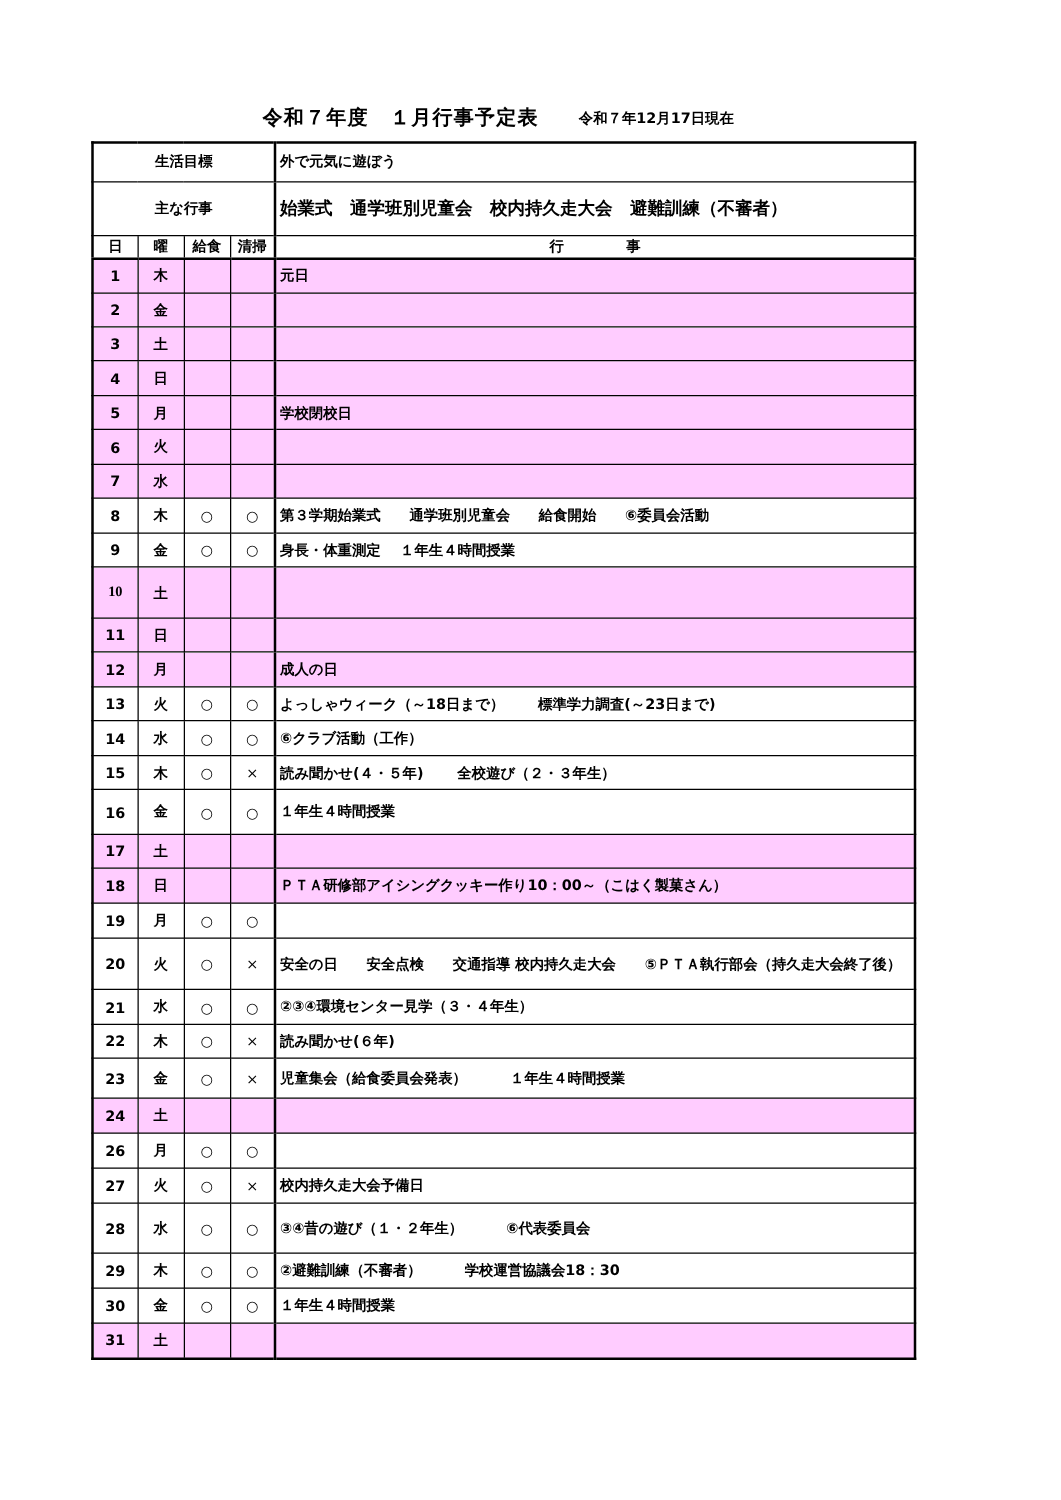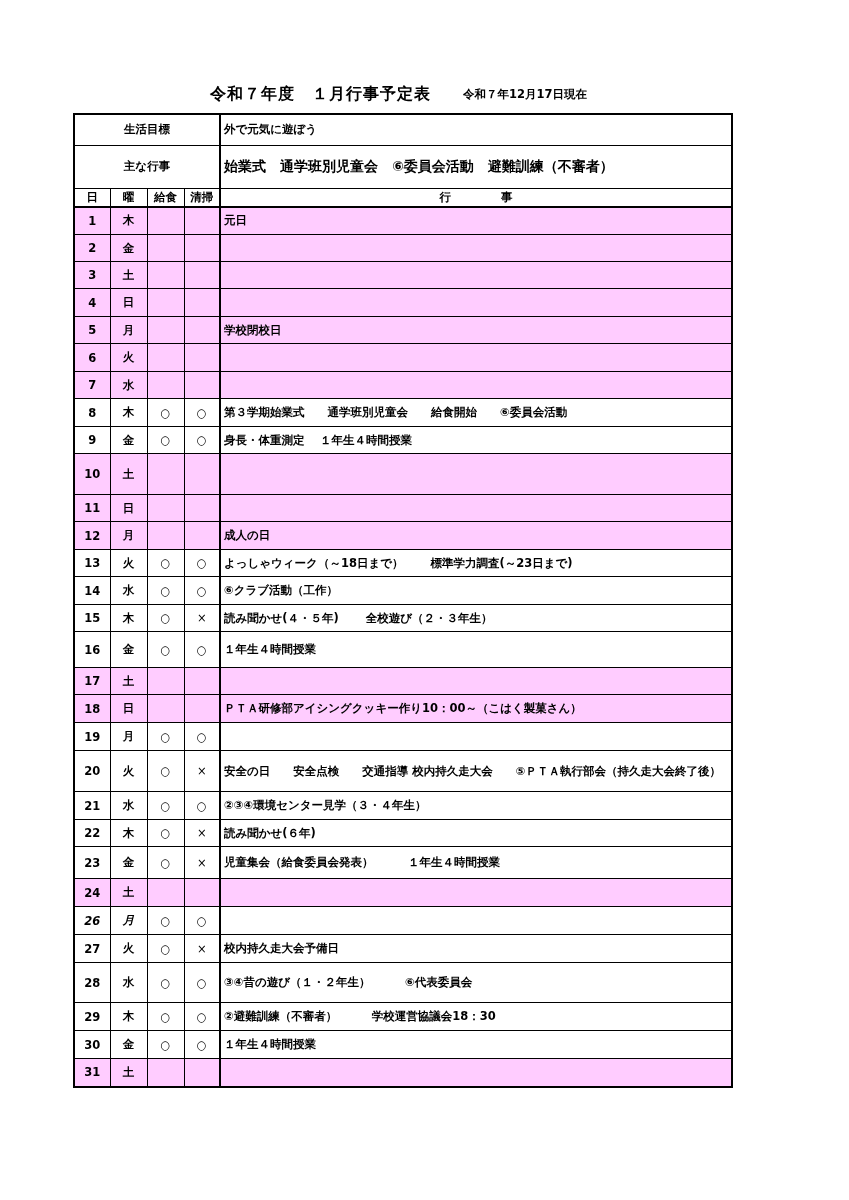--- a/index.html
+++ b/index.html
@@ -43,21 +43,21 @@
       <col style="width:36px">
       <col>
   </colgroup>
   <tbody id="tbody">
     <tr style="height:31px">
       <td colspan="4" class="hdr-label">生活目標</td>
       <td class="hdr-value">外で元気に遊ぼう</td>
     </tr>
     <tr style="height:43px">
       <td colspan="4" class="hdr-label">主な行事</td>
-      <td class="hdr-value small">始業式　通学班別児童会　⑥委員会活動　避難訓練（不審者）</td>
+      <td class="hdr-value small">始業式　通学班別児童会　校内持久走大会　避難訓練（不審者）</td>
     </tr>
     <tr class="colhead">
       <td class="c-day">日</td>
       <td class="c-wd">曜</td>
       <td class="c-lunch" style="font-weight:bold !important">給食</td>
       <td class="c-clean" style="font-weight:bold !important">清掃</td>
       <td class="c-event ev-cell">行事</td>
     </tr>
   <tr class="pink" style="height: 28px;">
         <td class="c-day">1</td>
@@ -115,21 +115,21 @@
         <td class="c-clean mark">○</td>
         <td class="c-event ev-cell">第３学期始業式　　通学班別児童会　　給食開始　　⑥委員会活動</td>
       </tr>
       <tr style="height: 27px;">
         <td class="c-day">9</td>
         <td class="c-wd">金</td>
         <td class="c-lunch mark">○</td>
         <td class="c-clean mark">○</td>
         <td class="c-event ev-cell">身長・体重測定　 １年生４時間授業</td>
       </tr>
-      <tr class="pink" style="height: 41px;">
+      <tr class="pink" style="height: 41px; font-family: Liberation Serif, serif;">
         <td class="c-day">10</td>
         <td class="c-wd">土</td>
         <td class="c-lunch mark"></td>
         <td class="c-clean mark"></td>
         <td class="c-event ev-cell"></td>
       </tr>
       <tr class="pink" style="height: 27px;">
         <td class="c-day">11</td>
         <td class="c-wd">日</td>
         <td class="c-lunch mark"></td>
@@ -221,21 +221,21 @@
         <td class="c-clean mark">×</td>
         <td class="c-event ev-cell">児童集会（給食委員会発表）　　　１年生４時間授業</td>
       </tr>
       <tr class="pink" style="height: 28px;">
         <td class="c-day">24</td>
         <td class="c-wd">土</td>
         <td class="c-lunch mark"></td>
         <td class="c-clean mark"></td>
         <td class="c-event ev-cell"></td>
       </tr>
-      <tr style="height: 28px; font-style: italic;">
+      <tr style="height: 28px;">
         <td class="c-day">26</td>
         <td class="c-wd">月</td>
         <td class="c-lunch mark">○</td>
         <td class="c-clean mark">○</td>
         <td class="c-event ev-cell"></td>
       </tr>
       <tr style="height: 28px;">
         <td class="c-day">27</td>
         <td class="c-wd">火</td>
         <td class="c-lunch mark">○</td>

